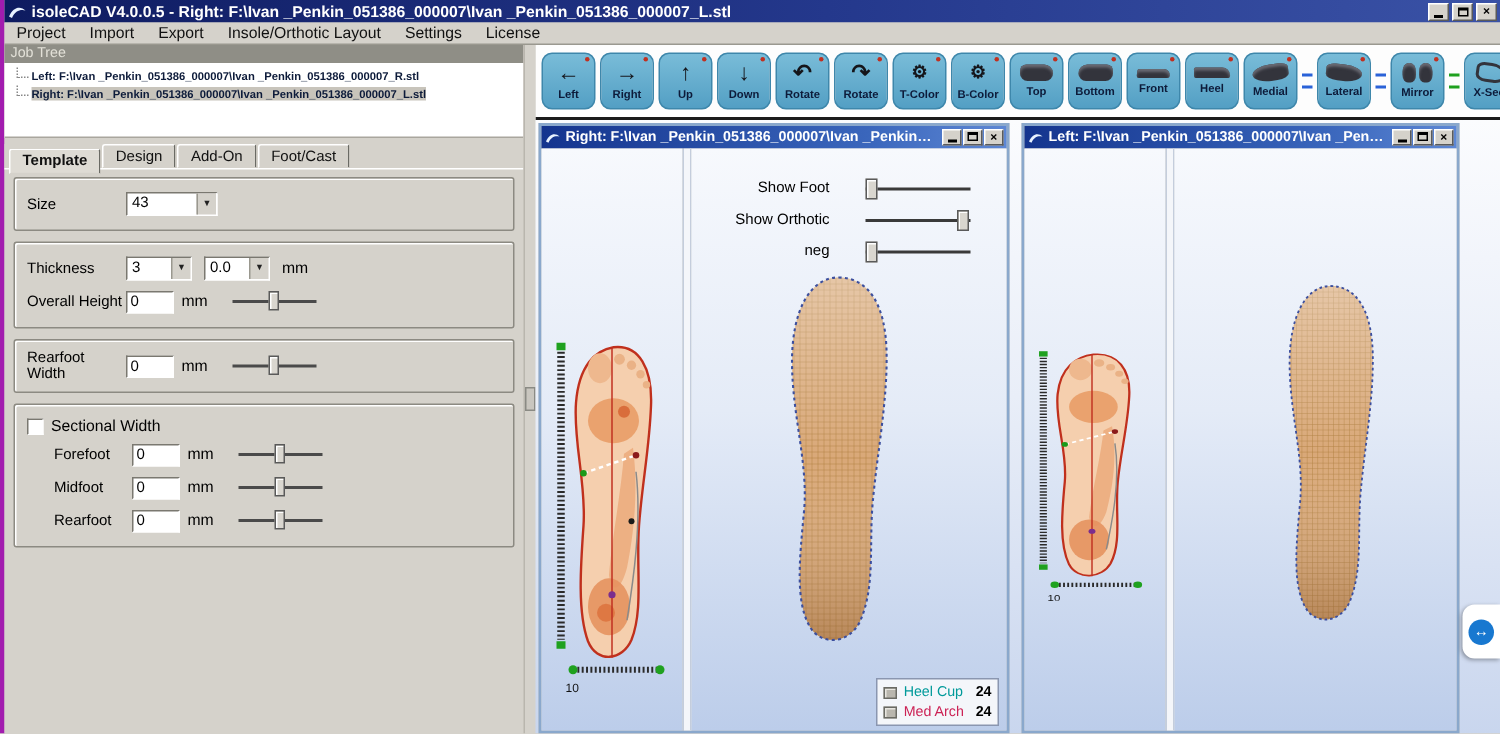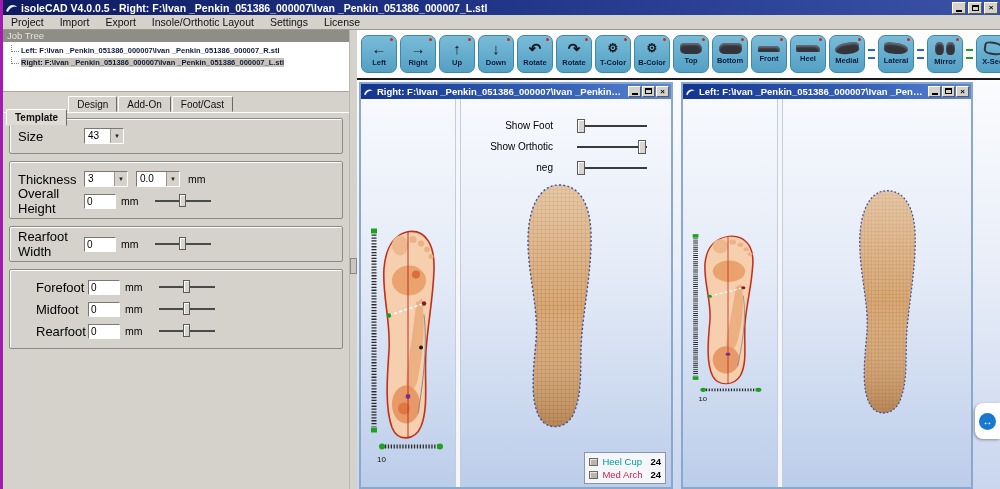--- a/index.html
+++ b/index.html
@@ -33,26 +33,26 @@
   
   .phdr { height:12px; background:#8f8e86; color:#e3e1d8; font-size:9.5px; line-height:12px; padding-left:4px; }
   .tree { height:50px; background:#fff; border-bottom:1px solid #a9a69e; padding:2px 0 17px 6px; overflow:hidden; }
   .treeitem { display:flex; align-items:center; height:12px; font-size:10px; color:#000; white-space:nowrap; }
   .treeitem .tline { width:8px; height:7px; border-left:1px dotted #888; border-bottom:1px dotted #888; margin:0 2px 4px 2px; }
   .treeitem.sel .tlabel { background:#c8c4bb; }
   .gap4 { height:4px; }
   .tabs { height:17px; display:flex; align-items:flex-end; padding-left:3px; background:#d5d2cb; border-bottom:1px solid #fff; }
   .tab { font-size:10px; padding:2px 8px 1px; border:1px solid; border-color:#fff #6a6a64 #d5d2cb #fff; background:#d5d2cb;
          border-radius:2px 2px 0 0; margin-right:1px; color:#111; }
-  .tab.active { font-weight:bold; padding-bottom:2px; background:#dedbd4; position:relative; top:14px; }
+  .tab.active { font-weight:bold; padding-bottom:2px; background:#dedbd4; position:relative; top:4px; }
 
   .form { flex:1; padding:5px 6px; overflow:hidden; }
   .groupbox { border:1px solid #8c8a82; box-shadow:1px 1px 0 #fff inset; border-radius:2px; padding:6px 8px; margin-bottom:7px; background:#d5d2cb; }
   .frow { display:flex; align-items:center; height:22px; }
-  .flabel { width:66px; font-size:13px; color:#000; flex:0 0 auto; }
+  .flabel { width:66px; font-size:10px; color:#000; flex:0 0 auto; }
   .flabel.ind { margin-left:18px; width:52px; }
   .combo { display:flex; width:44px; height:16px; background:#fff; border:1px solid; border-color:#7a7870 #fff #fff #7a7870; margin-right:8px; }
   .combo .cval { flex:1; font-size:10px; padding:1px 0 0 3px; color:#000; }
   .combo .cbtn { width:13px; background:#d5d2cb; border-left:1px solid #9a988f; font-size:6px; text-align:center; line-height:14px; color:#222; }
   .tinput { width:32px; height:15px; background:#fff; border:1px solid; border-color:#7a7870 #fff #fff #7a7870;
             font-size:10px; font-family:"Liberation Sans",sans-serif; padding:0 2px; margin-right:5px; }
   .unit { font-size:10.5px; color:#000; margin-right:10px; }
   .track { position:relative; width:56px; height:2px; background:#4a4a4a; margin-left:6px; }
   .track .thumb { position:absolute; top:-6px; width:7px; height:13px; background:#d9d6cf;
                   border:1px solid #5a5a5a; box-shadow:inset 1px 1px 0 #fff; }
@@ -180,21 +180,21 @@
         <span class="tab">Design</span>
         <span class="tab">Add-On</span>
         <span class="tab">Foot/Cast</span>
       </div>
 
       <div class="form">
 
         <div class="groupbox">
           <div class="frow">
             <span class="flabel">Size</span>
-            <div class="combo" style="width:40px">
+            <div class="combo" style="width:61px">
               <span class="cval">43</span>
               <span class="cbtn">▼</span>
             </div>
           </div>
         </div>
 
         <div class="groupbox">
           <div class="frow">
             <span class="flabel">Thickness</span>
             <div class="combo">
@@ -222,20 +222,24 @@
             <span class="flabel">Rearfoot Width</span>
             <input class="tinput" value="0" style="">
             <span class="unit">mm</span>
             <div class="track">
                 <span class="thumb t-mid"></span>
               </div>
           </div>
         </div>
 
         <div class="groupbox">
+          <div class="cbrow">
+            <span class="checkbox"></span>
+            <span class="cblabel">Sectional Width</span>
+          </div>
           <div class="frow">
             <span class="flabel ind">Forefoot</span>
             <input class="tinput" value="0" style="">
             <span class="unit">mm</span>
             <div class="track">
                 <span class="thumb t-mid"></span>
               </div>
           </div>
           <div class="frow">
             <span class="flabel ind">Midfoot</span>

